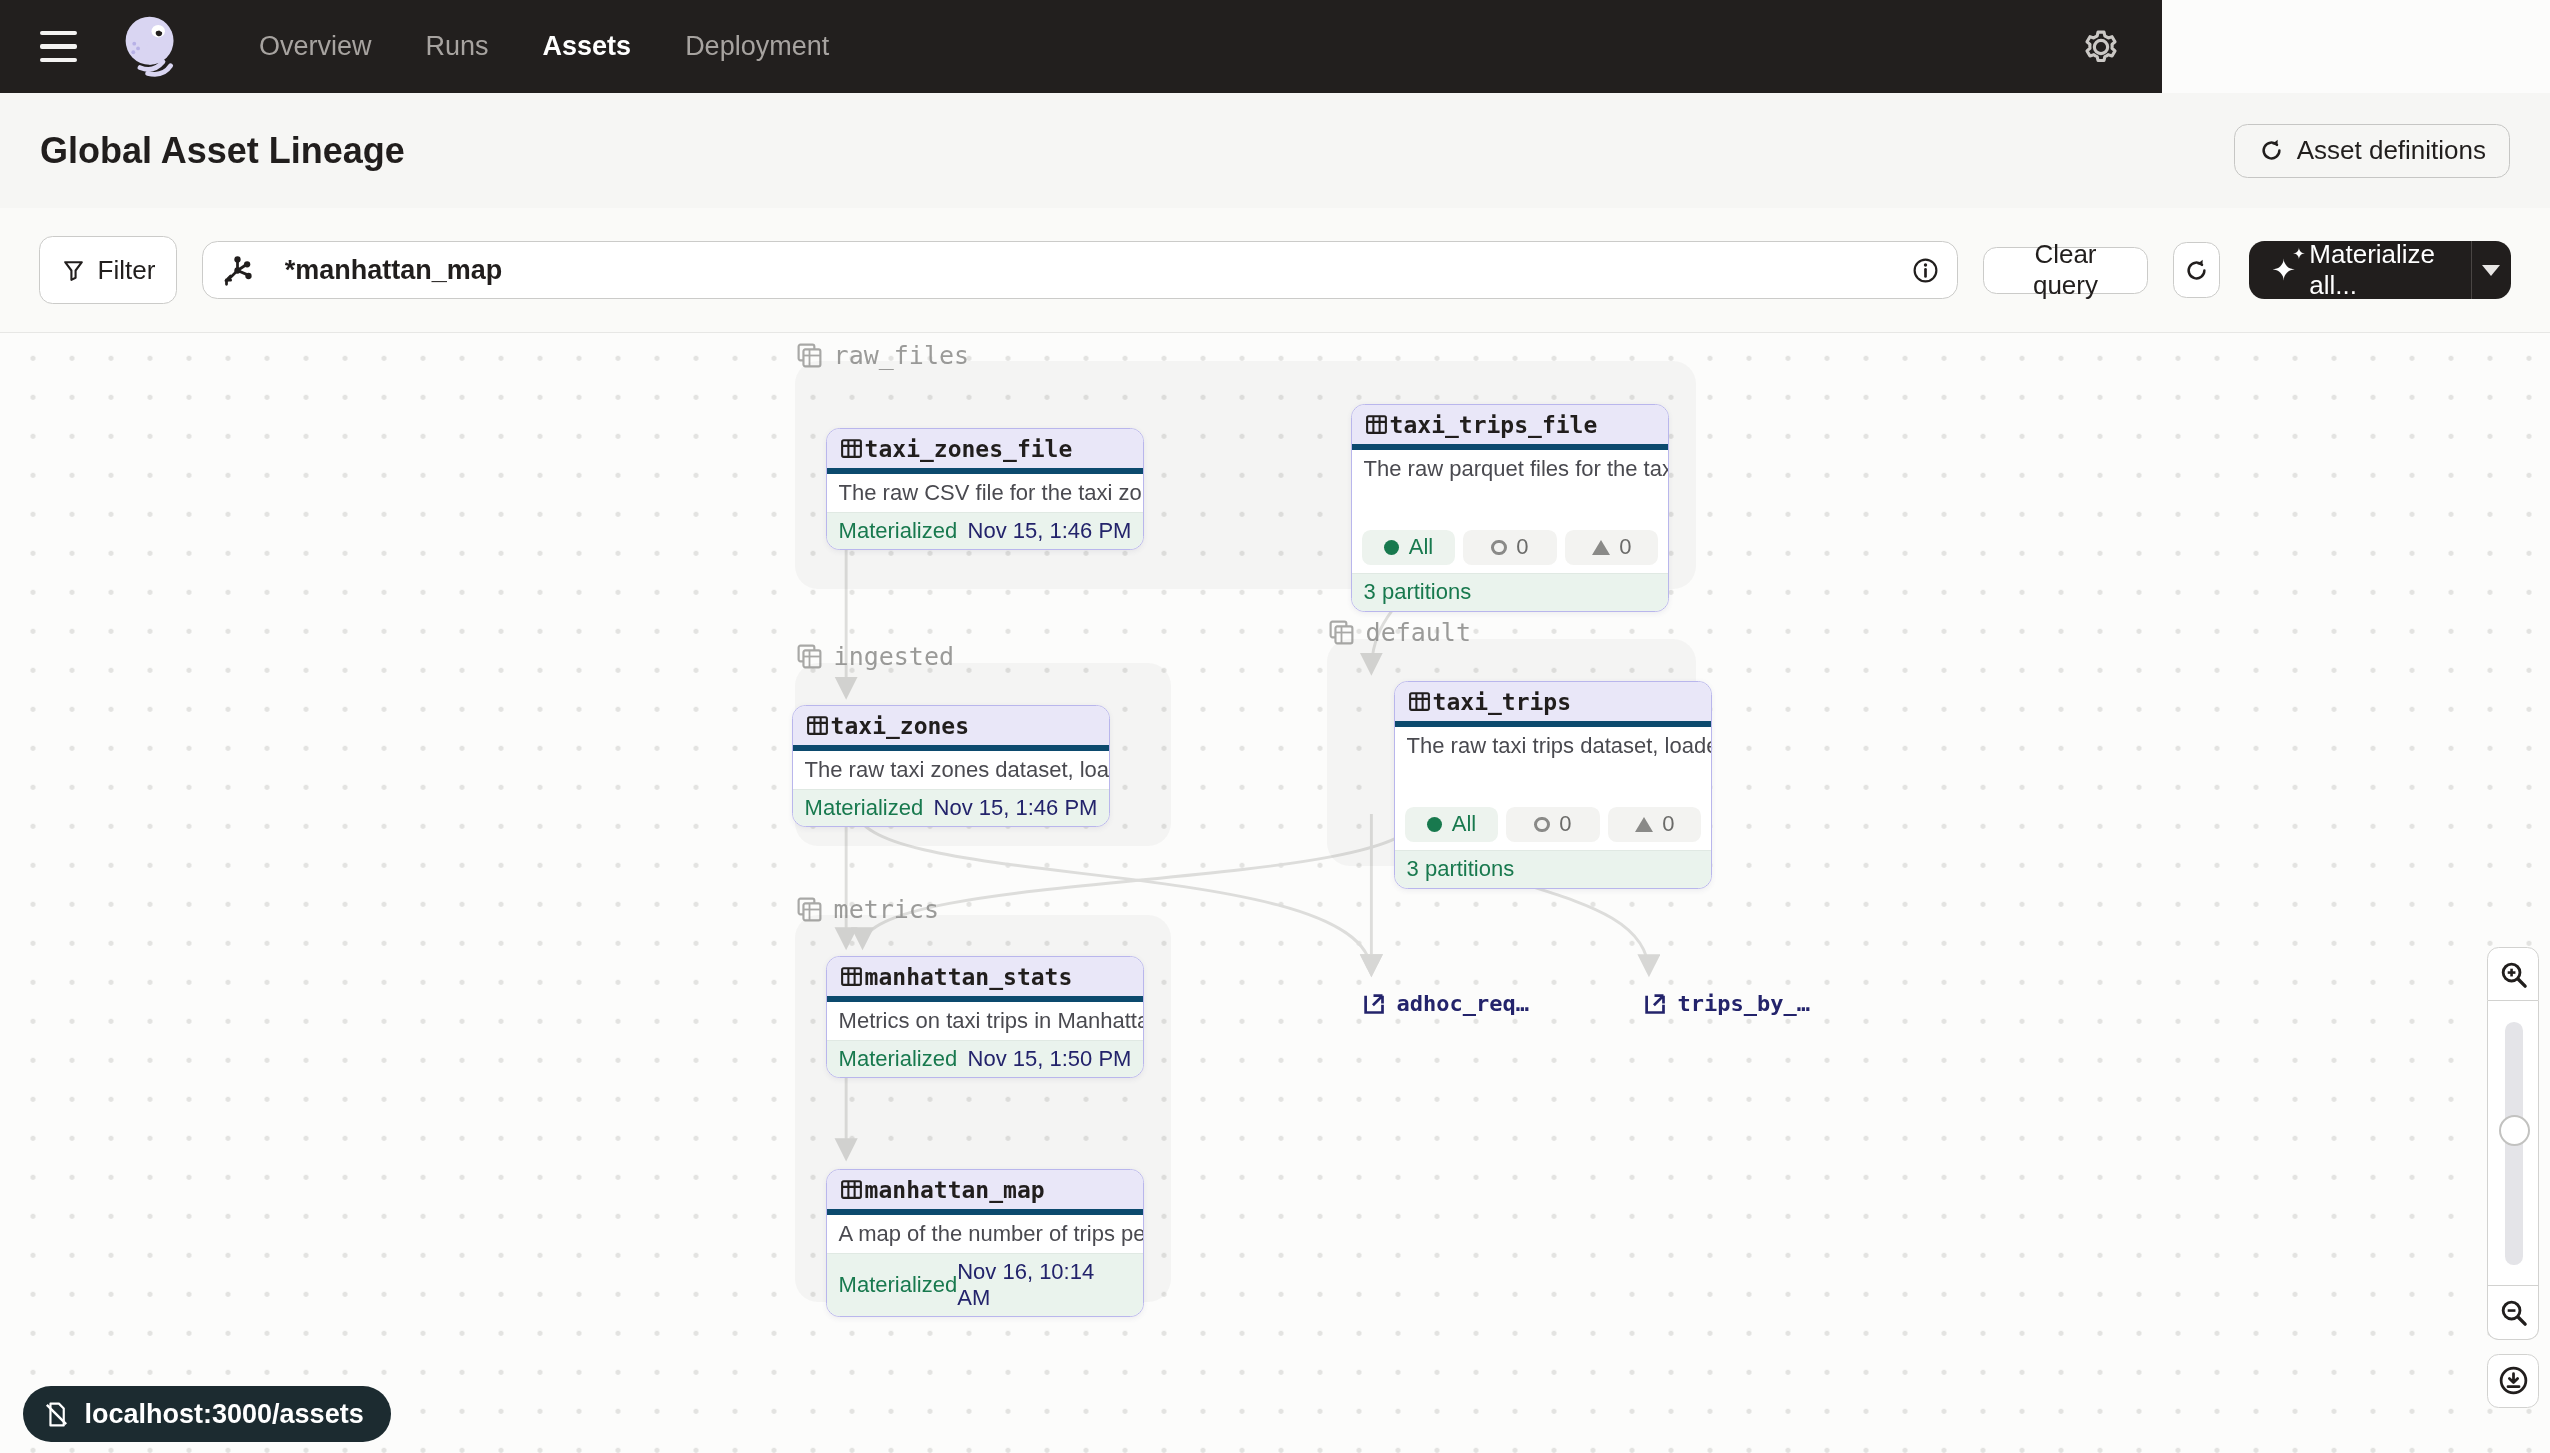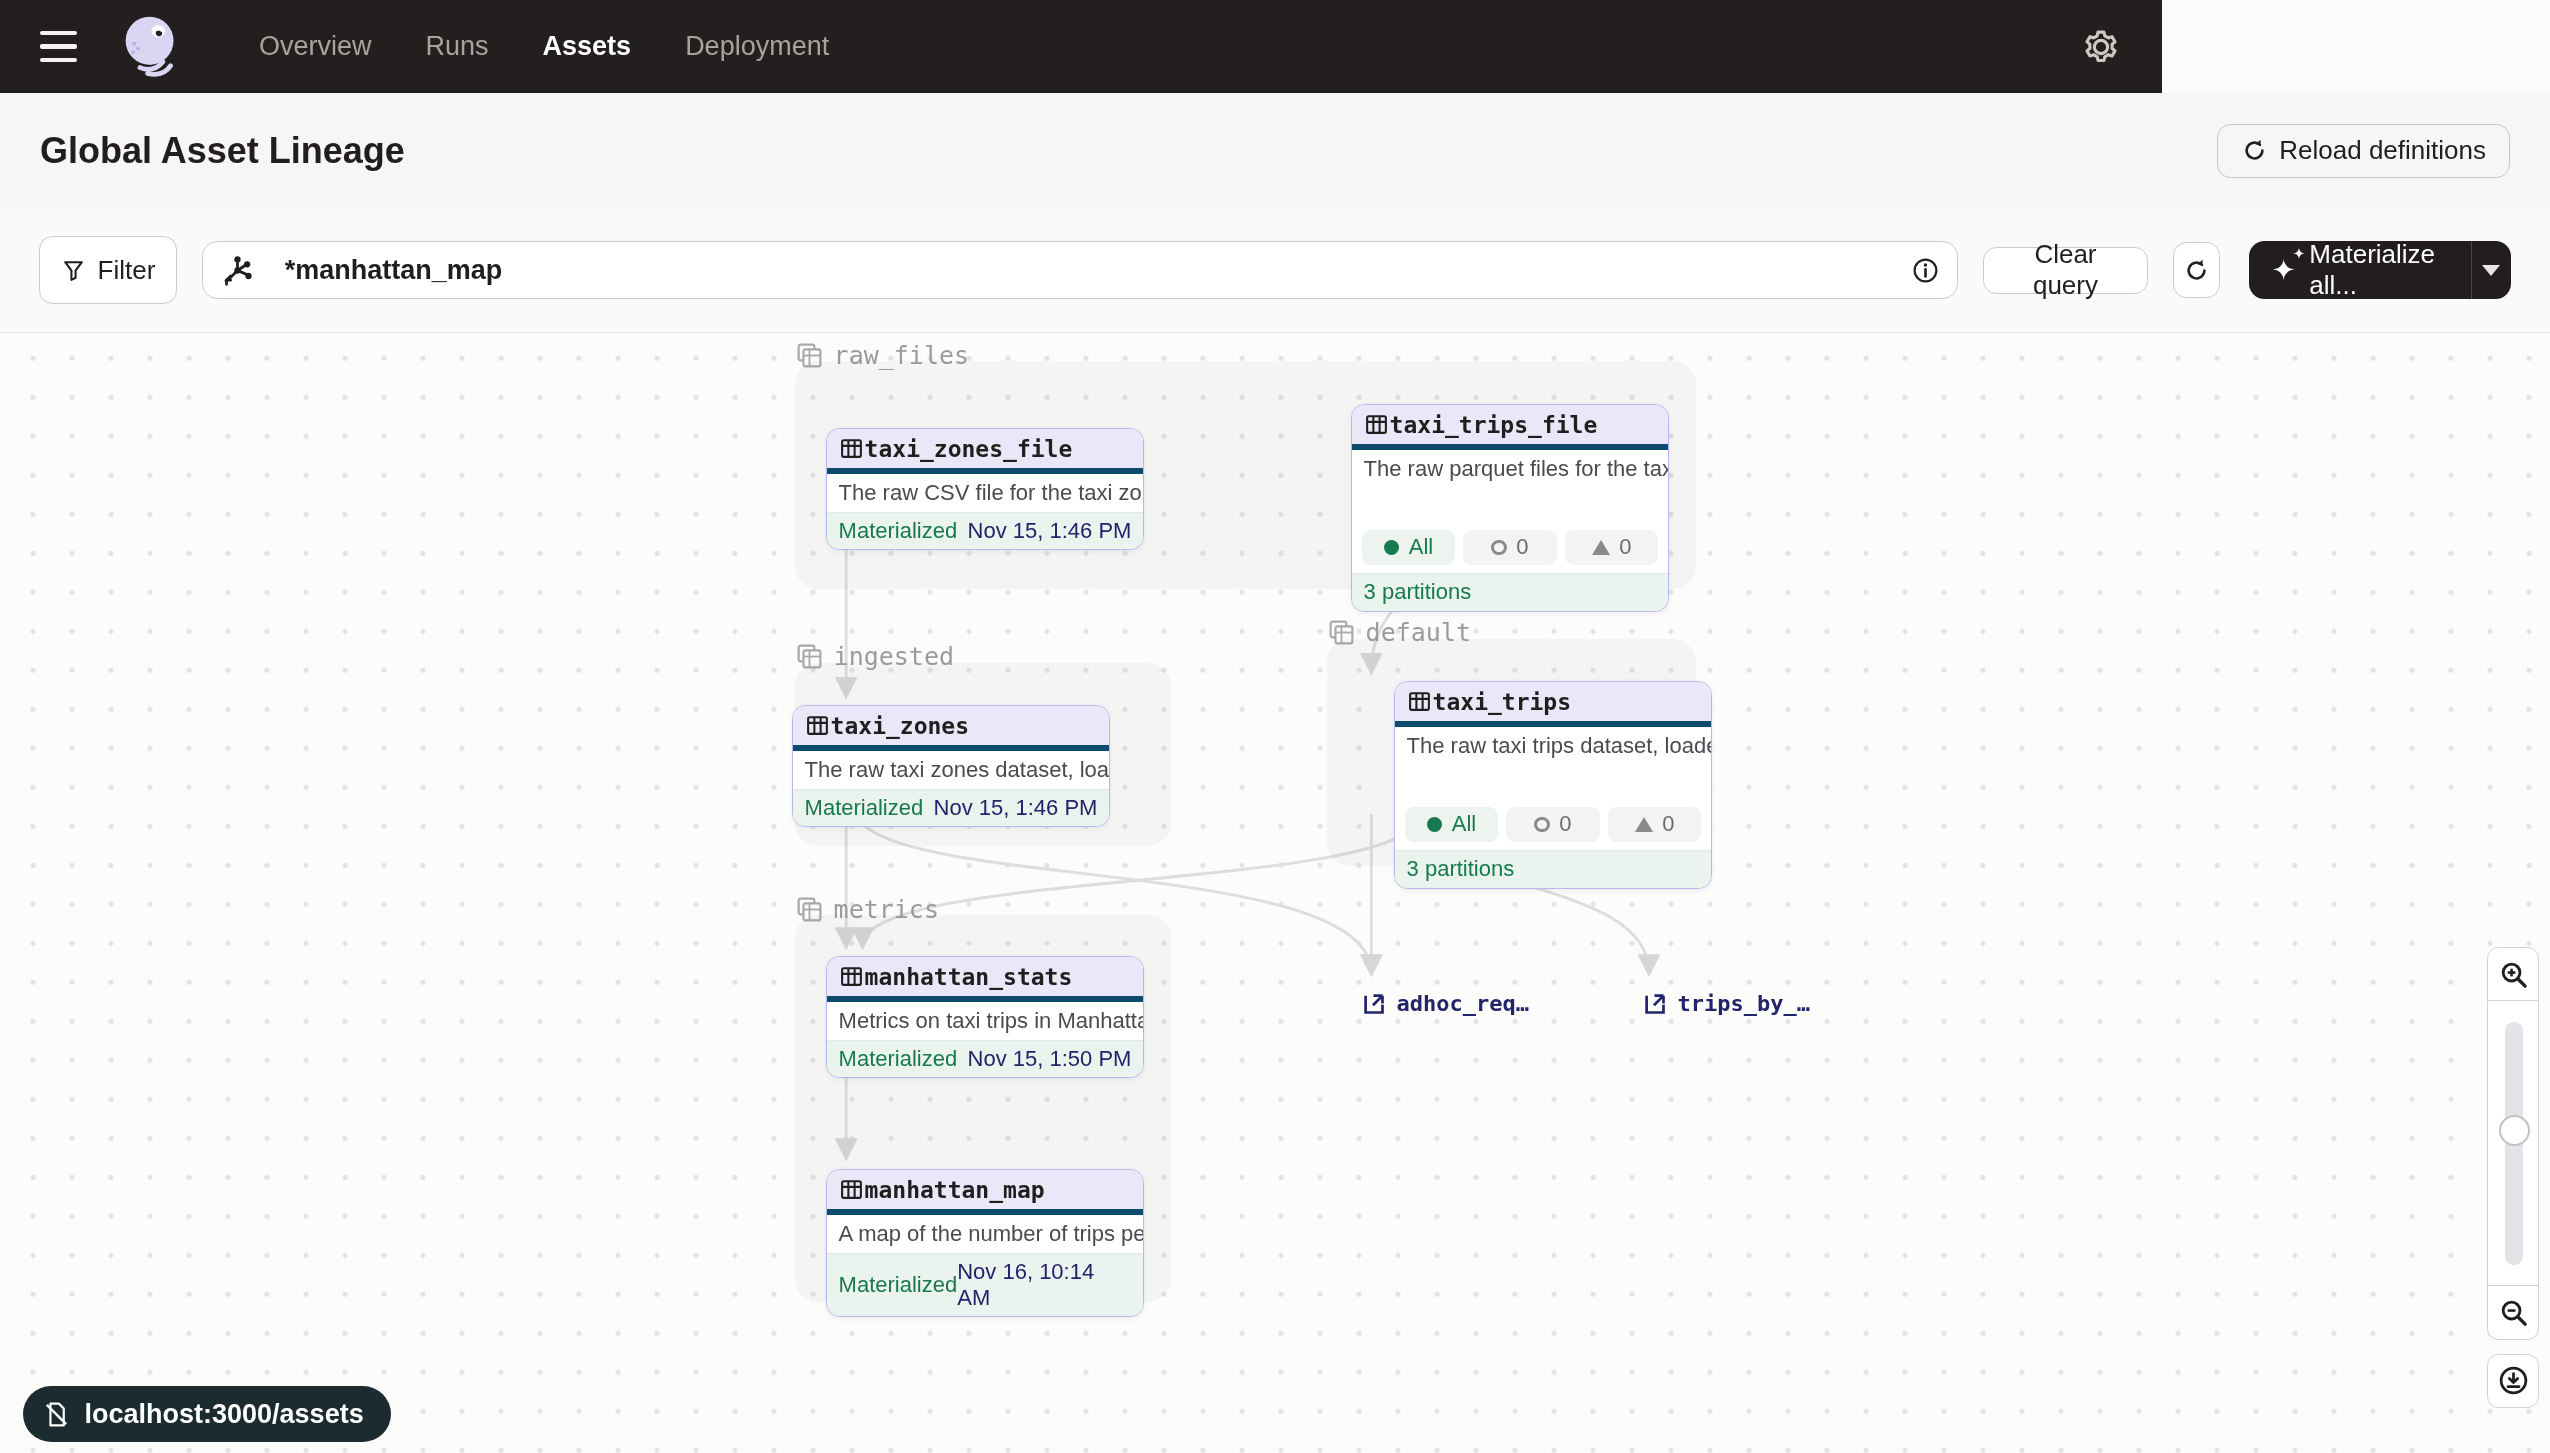--- a/index.html
+++ b/index.html
@@ -136,21 +136,21 @@
   </div>
 </div>
 
 <div class="page-header">
   <h1 class="page-title">Global Asset Lineage</h1>
   <button class="btn reload-btn">
     <svg width="27" height="27" viewBox="0 0 24 24">
       <path d="M19 12 a7 7 0 1 1 -2.1 -5" stroke="#211E1D" stroke-width="2.2" fill="none" stroke-linecap="round"></path>
       <path d="M17.5 2.5 L17.3 7.6 L12.6 6.4 Z" fill="#211E1D"></path>
     </svg>
-    <span>Reload definitions</span>
+    <span>Asset definitions</span>
   </button>
 </div>
 
 <div class="toolbar">
   <button class="btn filter-btn">
     <svg width="25" height="25" viewBox="0 0 24 24">
       <path d="M4 4 H20 L14 12 V19 L10 21 V12 Z" fill="none" stroke="#211E1D" stroke-width="2" stroke-linejoin="round"></path>
     </svg>
     <span>Filter</span>
   </button>

